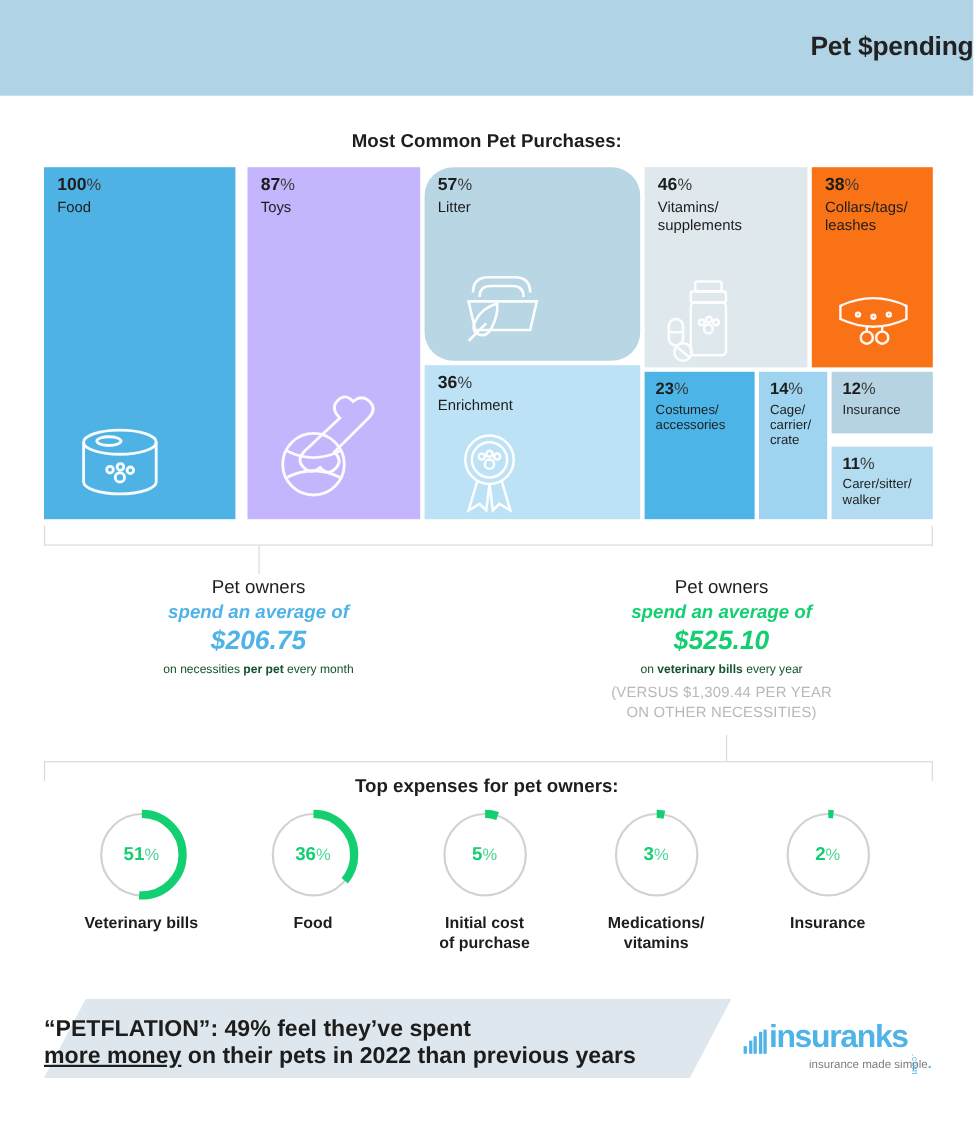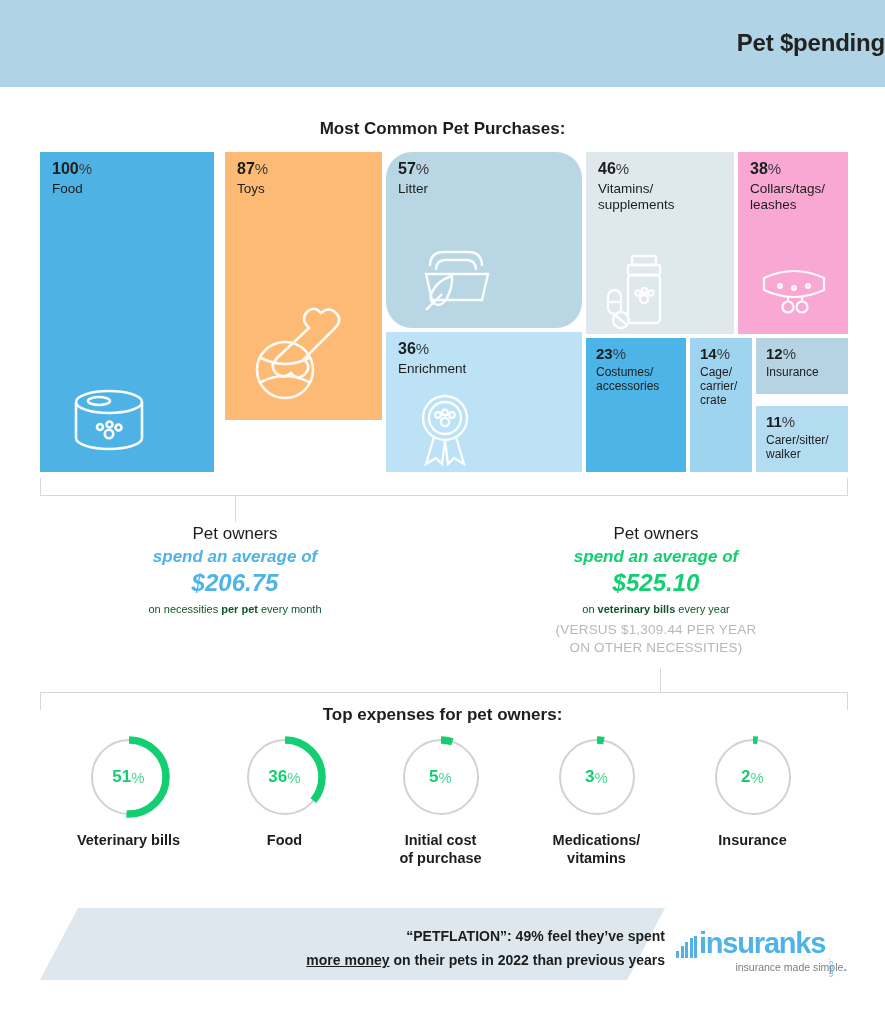--- a/index.html
+++ b/index.html
@@ -78,21 +78,21 @@
   }
 
   
   .banner {
     position:absolute; left:40px; top:908px; width:625px; height:72px;
     background:#dde7ed;
     clip-path: polygon(38px 0, 625px 0, 587px 72px, 0 72px);
   }
   .banner-text {
     position:absolute; left:40px; top:924px; width:625px;
-    text-align:right; font-size:14px; font-weight:bold;
+    text-align:left; font-size:21px; font-weight:bold;
     color:#1d1d1d; line-height:24px;
   }
   .banner-text u { text-decoration:underline; }
 
   .logo { position:absolute; left:676px; top:928px; width:175px; }
   .logo-main { display:flex; align-items:flex-end; }
   .logo-word {
     font-size:29px; font-weight:bold; color:#4fb3e8;
     letter-spacing:-1.2px; line-height:30px;
   }
@@ -127,21 +127,21 @@
         <ellipse cx="41" cy="20" rx="33" ry="11"></ellipse>
         <path d="M8 20 v36 a33 11 0 0 0 66 0 V20"></path>
         <ellipse cx="31" cy="19" rx="11" ry="4"></ellipse>
         <circle cx="41" cy="52" r="4.2"></circle>
         <circle cx="32" cy="45" r="3"></circle>
         <circle cx="41.5" cy="42.5" r="3"></circle>
         <circle cx="50.5" cy="45.5" r="3"></circle>
       </svg>
     </div>
 
-    <div class="tile" style="left:185px; top:0; width:157px; height:268px; background:#fdba74;">
+    <div class="tile" style="left:185px; top:0; width:157px; height:320px; background:#c4b5fd;">
       <div class="pct"><span>87</span><span class="sym">%</span></div>
       <div class="lbl">Toys</div>
       <svg class="tile-icon" style="left:22px; bottom:12px;" width="110" height="110" viewBox="0 0 110 110" fill="none" stroke="#ffffff" stroke-width="2.6">
         <ellipse cx="38" cy="72" rx="28" ry="28"></ellipse>
         <path d="M14 60 q24 12 48 0"></path>
         <path d="M14 84 q24 -12 48 0"></path>
         <path d="M42 34 q-9 -9 -2 -16 q7 -7 14 1 q8 -7 15 0 q7 7 -1 15 l-31 31 q8 8 1 15 q-7 7 -14 -1 q-8 7 -15 0 q-7 -7 1 -15 z" transform="translate(20,-4)"></path>
       </svg>
     </div>
 
@@ -184,21 +184,21 @@
         <circle cx="34" cy="41" r="2.6"></circle>
         <circle cx="40.5" cy="38.5" r="2.6"></circle>
         <circle cx="47" cy="41" r="2.6"></circle>
         <rect x="4" y="38" width="13" height="24" rx="6.5"></rect>
         <path d="M4 50 h13"></path>
         <circle cx="17" cy="68" r="8"></circle>
         <path d="M11 63 L23 73"></path>
       </svg>
     </div>
 
-    <div class="tile" style="left:698px; top:0; width:110px; height:182px; background:#f9a8d4;">
+    <div class="tile" style="left:698px; top:0; width:110px; height:182px; background:#f97316;">
       <div class="pct"><span>38</span><span class="sym">%</span></div>
       <div class="lbl">Collars/tags/
 leashes</div>
       <svg class="tile-icon" style="left:14px; bottom:8px;" width="84" height="66" viewBox="0 0 84 66" fill="none" stroke="#ffffff" stroke-width="2.2">
         <path d="M12 18 q30 -14 60 0 v12 q-30 14 -60 0 z"></path>
         <circle cx="28" cy="26" r="1.8"></circle>
         <circle cx="42" cy="28" r="1.8"></circle>
         <circle cx="56" cy="26" r="1.8"></circle>
         <path d="M36 36 v6"></path>
           <path d="M50 36 v6"></path>

